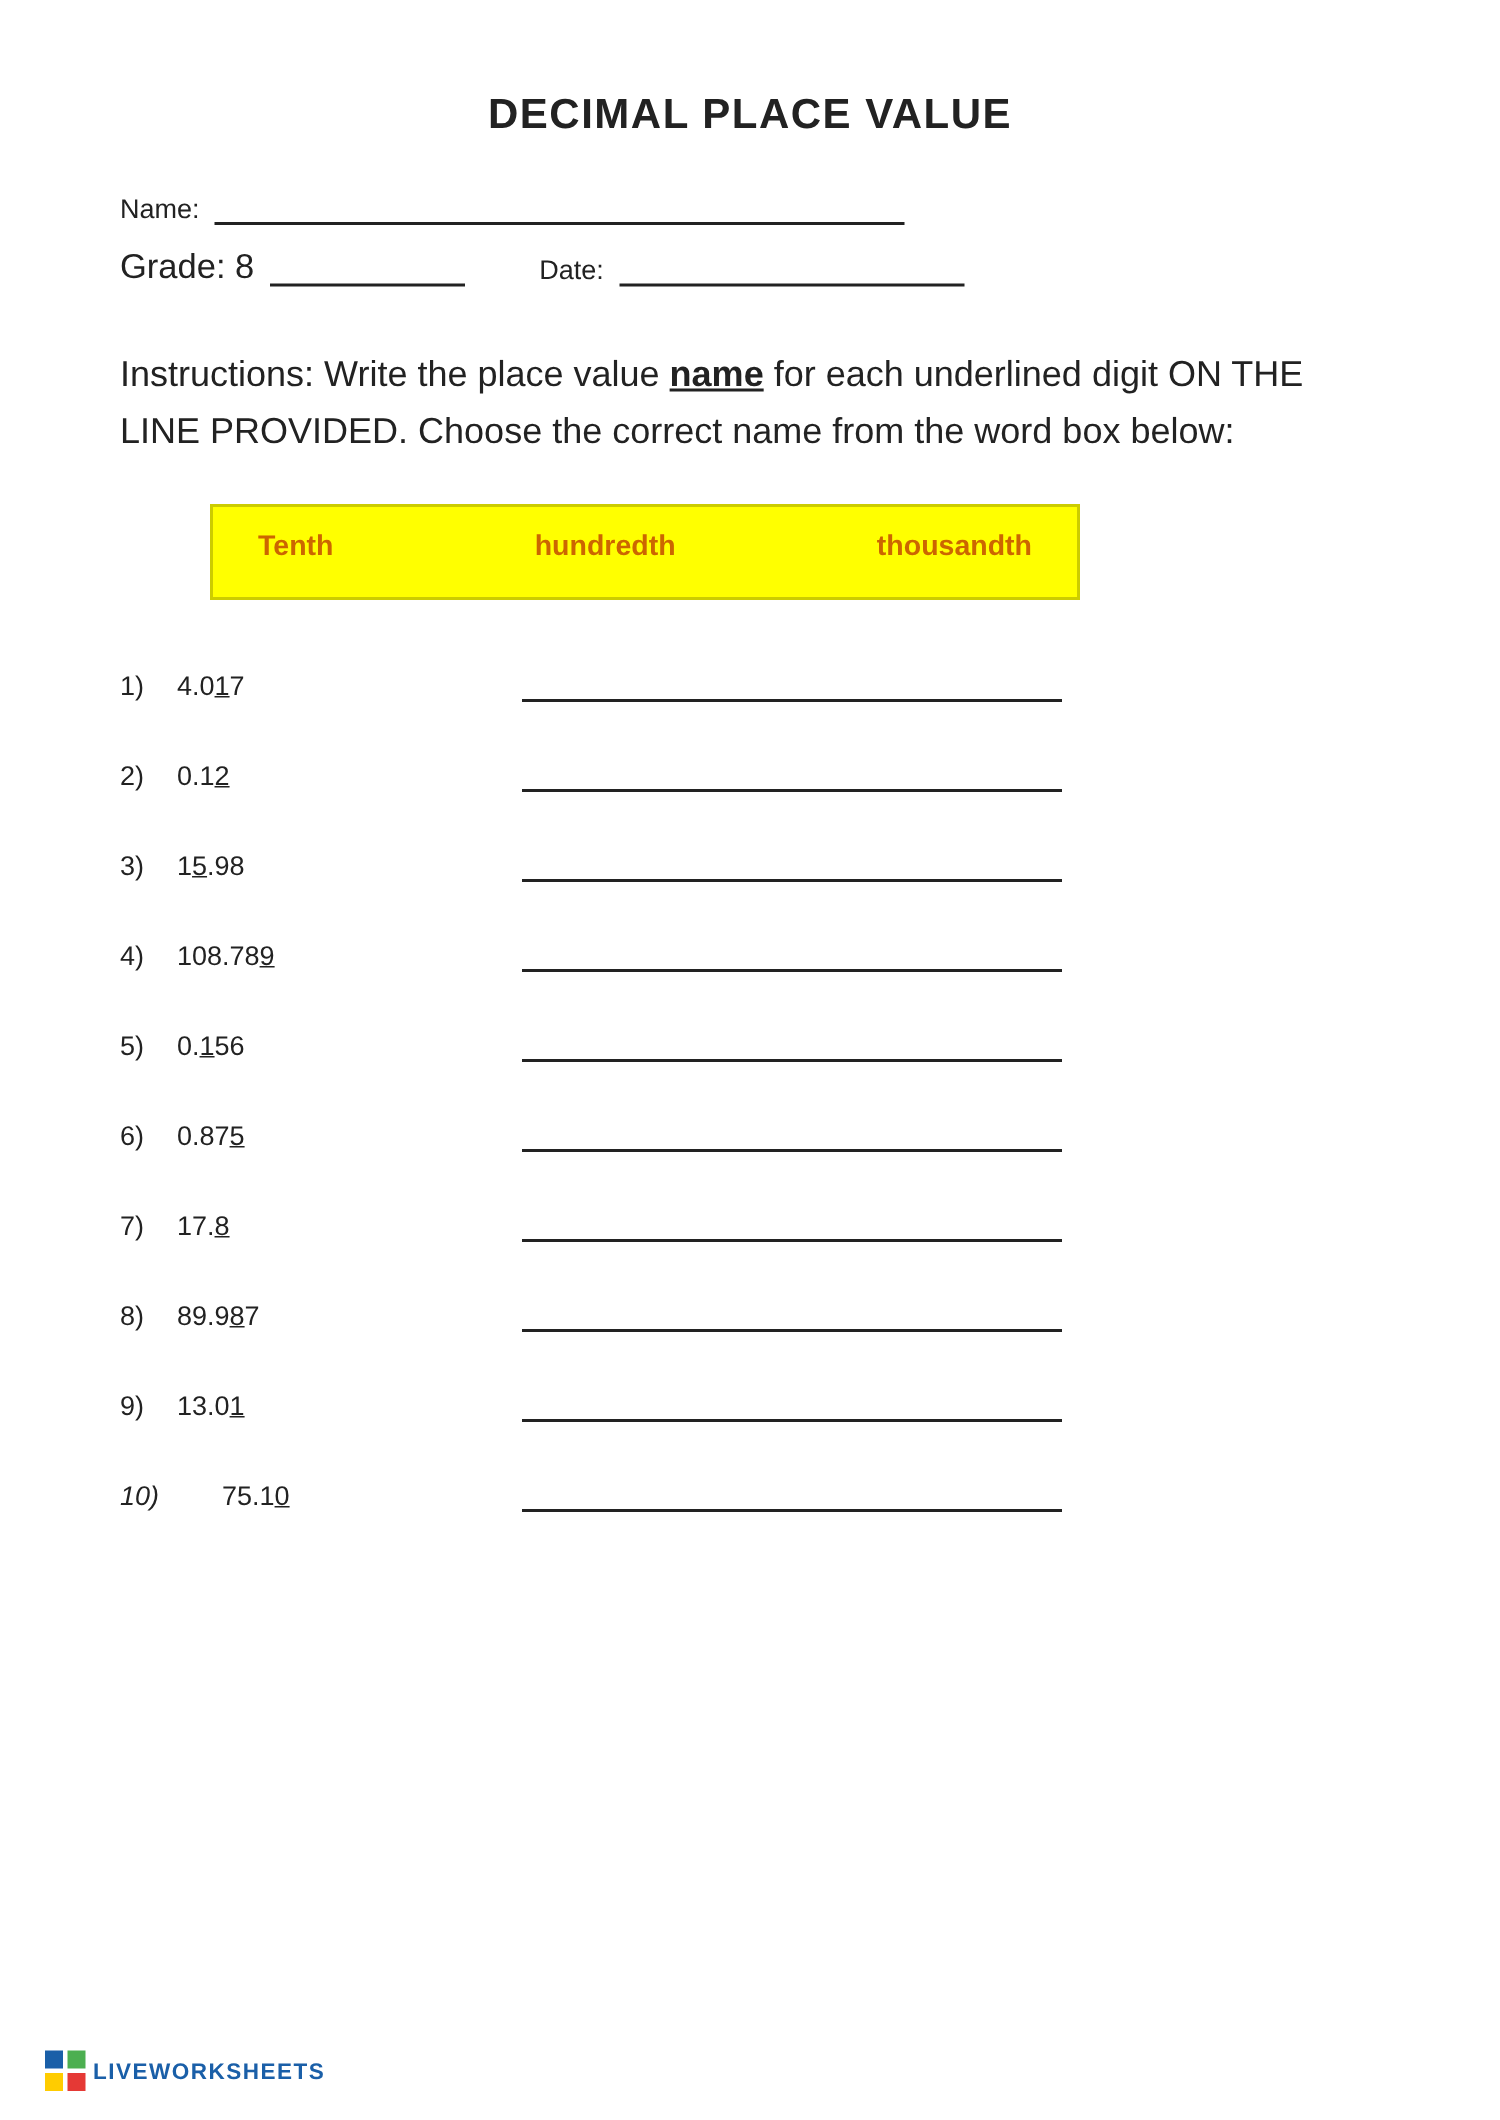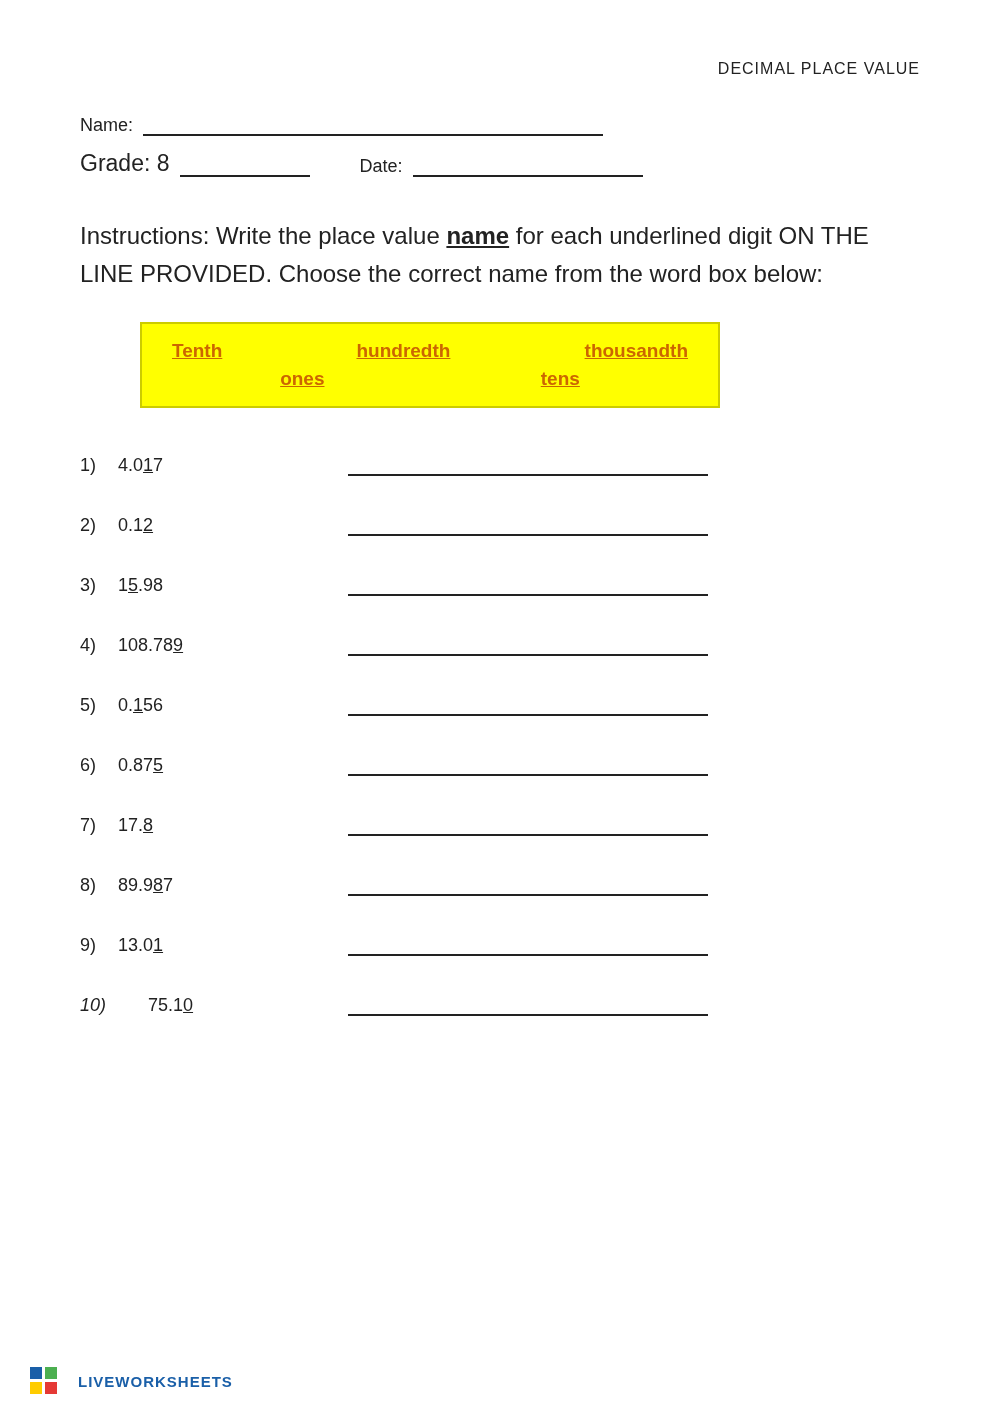--- a/index.html
+++ b/index.html
@@ -13,23 +13,23 @@
       font-family: Arial, sans-serif;
       font-size: 18px;
       color: #222;
       width: 1000px;
       min-height: 1413px;
       position: relative;
       padding: 60px 80px 80px 80px;
     }
 
     .page-title {
-      text-align: right;
-      font-weight: normal;
-      font-size: 16px;
+      text-align: center;
+      font-weight: bold;
+      font-size: 28px;
       margin-bottom: 36px;
       letter-spacing: 1px;
     }
 
     .name-row {
       display: flex;
       align-items: flex-end;
       margin-bottom: 14px;
     }
 
@@ -107,21 +107,20 @@
 
     .word-box-row2 {
       display: flex;
       justify-content: space-around;
     }
 
     .word-box-word {
       font-size: 19px;
       color: #cc6600;
       font-weight: bold;
-      text-decoration: underline;
     }
 
     .questions-section {
       margin-top: 10px;
     }
 
     .question-row {
       display: flex;
       align-items: flex-end;
       margin-bottom: 38px;
@@ -150,21 +149,21 @@
       bottom: 18px;
       left: 30px;
       display: flex;
       align-items: center;
       gap: 8px;
     }
 
     .footer-logo {
       display: flex;
       align-items: center;
-      gap: 20px;
+      gap: 4px;
     }
 
     .footer-logo-squares {
       display: grid;
       grid-template-columns: 1fr 1fr;
       gap: 2px;
       width: 28px;
       height: 28px;
     }
 
@@ -216,24 +215,20 @@
 <div class="instructions">
   <span>Instructions: Write the place value </span><u>name</u><span> for each underlined digit ON THE LINE PROVIDED. Choose the correct name from the word box below:</span>
 </div>
 
 
 <div class="word-box">
   <div class="word-box-row1">
     <span class="word-box-word">Tenth</span>
     <span class="word-box-word">hundredth</span>
     <span class="word-box-word">thousandth</span>
-  </div>
-  <div class="word-box-row2">
-    <span class="word-box-word">ones</span>
-    <span class="word-box-word">tens</span>
   </div>
 </div>
 
 
 <div class="questions-section">
 
   <div class="question-row">
     <span class="question-number">1)</span>
     <span class="question-value">4.0<u>1</u>7</span>
     <div class="answer-line"></div>

